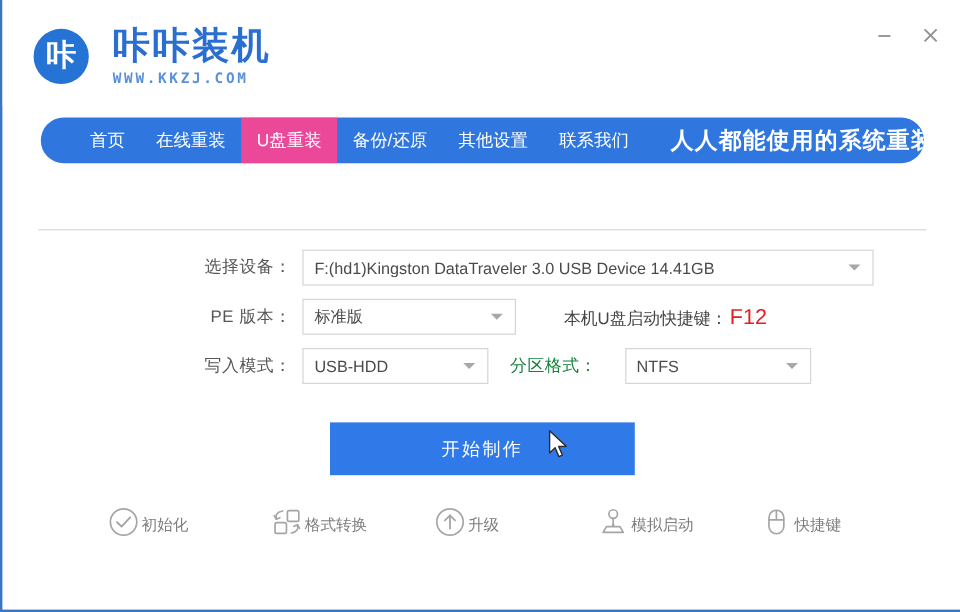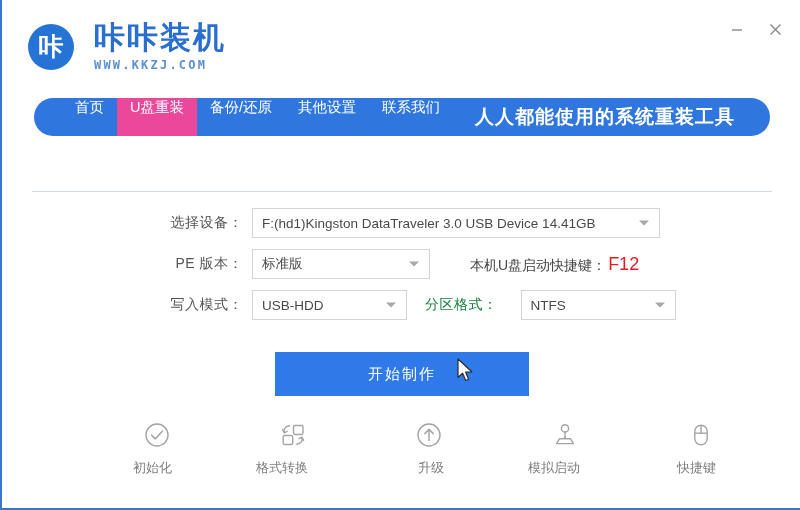--- a/index.html
+++ b/index.html
@@ -107,20 +107,21 @@
     overflow: hidden;
   }
   .nav-items {
     display: flex;
     align-items: stretch;
     height: 100%;
     padding-left: 28px;
   }
   .nav-item {
     display: flex;
+    align-items: center;
     color: #ffffff;
     font-size: 14.5px;
     padding: 0 13px;
     cursor: pointer;
     white-space: nowrap;
     height: 100%;
   }
   .nav-item.active {
     background: #ec4899;
   }
@@ -223,21 +224,21 @@
     position: absolute;
     right: 10px;
     top: 50%;
     transform: translateY(-50%);
     width: 0;
     height: 0;
     border-left: 5px solid transparent;
     border-right: 5px solid transparent;
     border-top: 5px solid #a8a8a8;
   }
-  .sel-device { width: 408px; }
+  .sel-device { width: 476px; }
   .sel-pe { width: 178px; }
   .sel-write { width: 155px; }
   .sel-part { width: 155px; }
 
   .hotkey-note {
     margin-left: 40px;
     font-size: 14px;
     color: #444444;
     white-space: nowrap;
     display: flex;
@@ -297,22 +298,21 @@
     left: 0;
     top: 420px;
     width: 800px;
     display: flex;
     justify-content: center;
     gap: 52px;
   }
   .tool {
     width: 84px;
     display: flex;
-    flex-direction: column;
-    align-items: flex-end;
+    align-items: flex-start;
     cursor: pointer;
   }
   .tool-ico {
     width: 30px;
     height: 30px;
     display: flex;
     align-items: center;
     justify-content: center;
     color: #9b9b9b;
   }
@@ -349,20 +349,23 @@
           <line x1="12.5" y1="2.5" x2="2.5" y2="12.5" stroke="#8f8f8f" stroke-width="1.5"></line>
         </svg>
       </div>
     </div>
   </div>
 
   <div class="navbar">
     <div class="nav-items">
       <div class="nav-item">
         <span>首页</span>
+      </div>
+      <div class="nav-item">
+        <span>在线重装</span>
       </div>
       <div class="nav-item active">
         <span>U盘重装</span>
       </div>
       <div class="nav-item">
         <span>备份/还原</span>
       </div>
       <div class="nav-item">
         <span>其他设置</span>
       </div>

